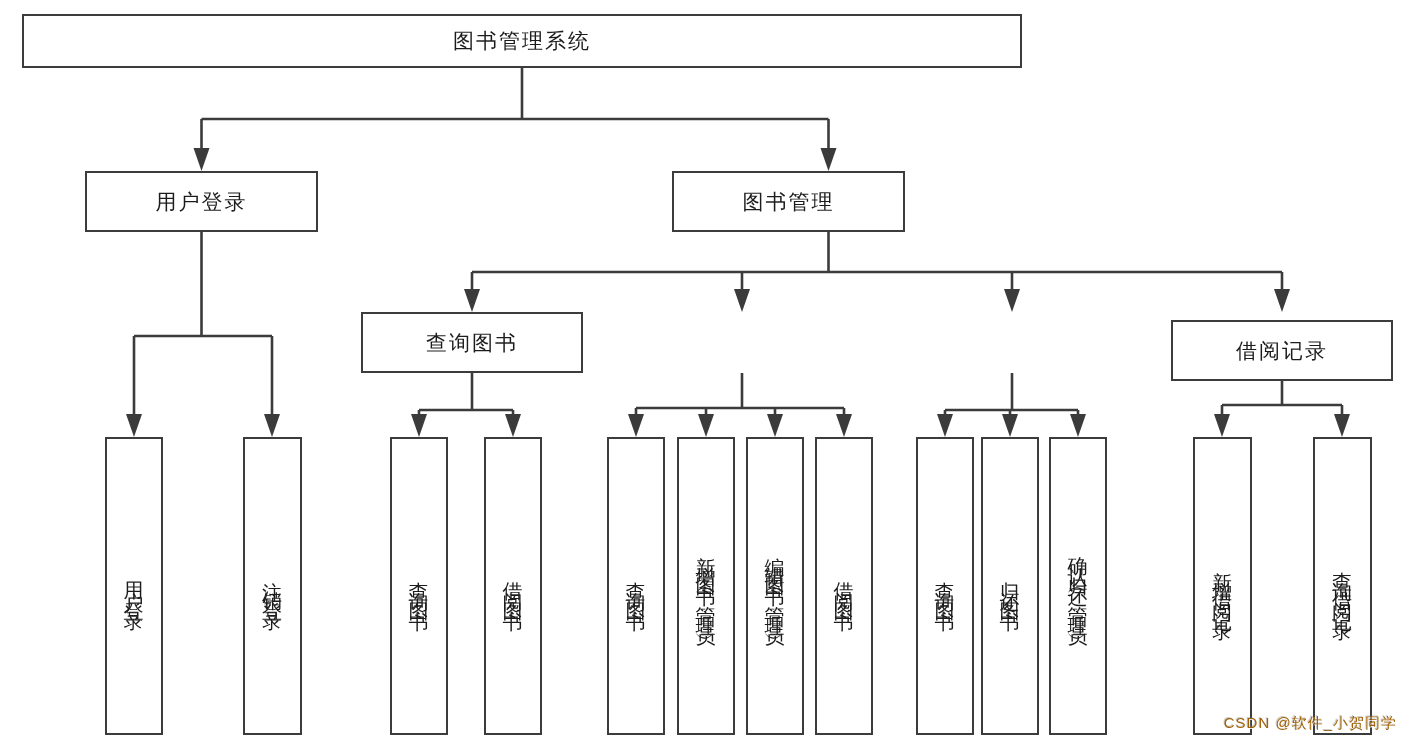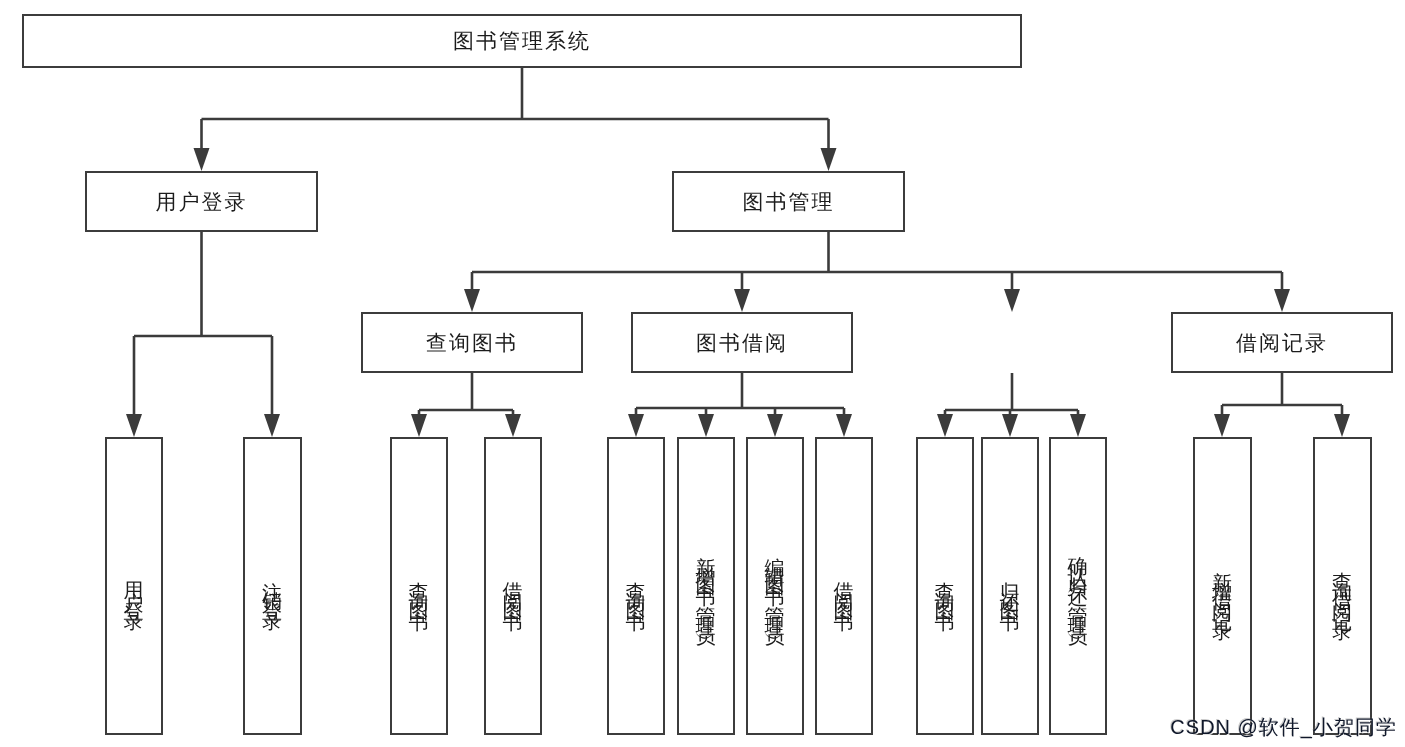--- a/index.html
+++ b/index.html
@@ -14,21 +14,21 @@
     display:flex; align-items:center; justify-content:center;
     color:#1c1c1c;
   }
   .h { font-size:21px; letter-spacing:2px; white-space:nowrap; }
   .v span {
     writing-mode:vertical-rl; text-orientation:mixed;
     font-size:20px; letter-spacing:10px; line-height:1;
   }
   .watermark {
     position:absolute; right:8px; top:714px; z-index:5;
-    font-size:20px; letter-spacing:1px; color:#0f172a;
+    font-size:15px; letter-spacing:1px; color:#a16207;
     text-shadow:1px 1px 0 rgba(255,255,255,0.85), -1px -1px 0 rgba(110,110,110,0.35);
     white-space:nowrap;
   }
 </style>
 </head>
 <body>
 
 <div class="canvas">
 
   <svg class="wires" viewBox="0 0 1405 747" xmlns="http://www.w3.org/2000/svg" fill="none" stroke="#3b3b3b" stroke-width="2.6">
@@ -114,24 +114,21 @@
   <div class="node h" style="left:85px;top:171px;width:233px;height:61px">
     <span>用户登录</span>
   </div>
   <div class="node h" style="left:672px;top:171px;width:233px;height:61px">
     <span>图书管理</span>
   </div>
 
   <div class="node h" style="left:361px;top:312px;width:222px;height:61px">
     <span>查询图书</span>
   </div>
-  <div class="node h" style="left:631px;top:312px;width:222px;height:61px">
-    <span>图书借阅</span>
-  </div>
-  <div class="node h" style="left:1171px;top:312px;width:222px;height:61px">
+  <div class="node h" style="left:1171px;top:320px;width:222px;height:61px">
     <span>借阅记录</span>
   </div>
 
   <div class="node v" style="left:105px;top:437px;width:58px;height:298px">
     <span>用户登录</span>
   </div>
   <div class="node v" style="left:243px;top:437px;width:59px;height:298px">
     <span>注销登录</span>
   </div>
 

